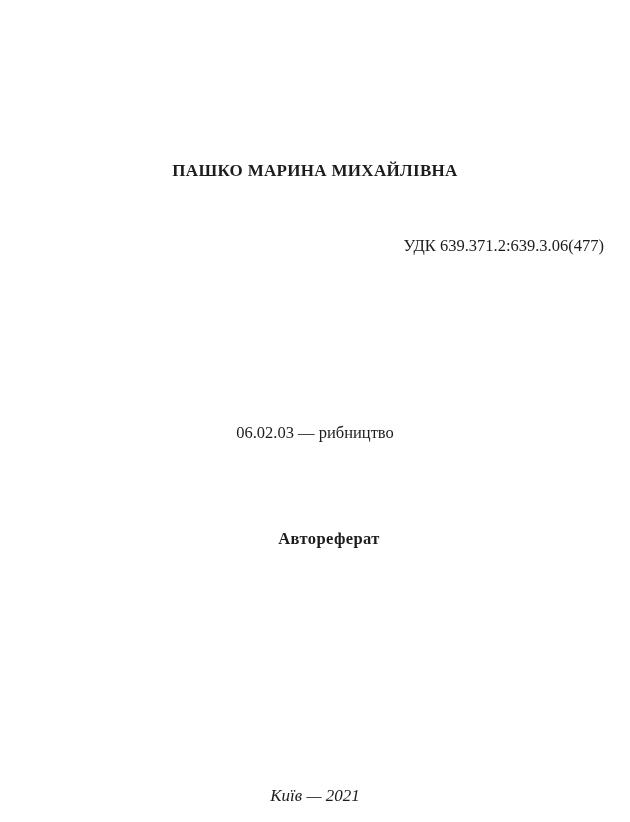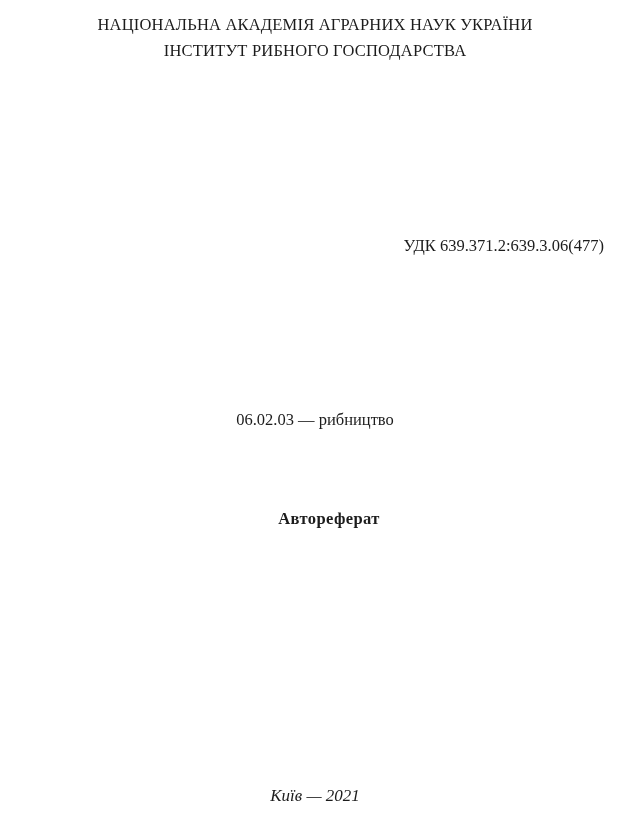--- a/index.html
+++ b/index.html
@@ -47,47 +47,44 @@
     right: 25px;
     font-weight: bold;
     font-size: 16.5px;
     line-height: 25.5px;
     letter-spacing: 0.2px;
   }
   .title .species {
     font-style: italic;
   }
   .specialty {
-    top: 410px;
+    top: 423px;
   }
   .abstract {
-    top: 508px;
+    top: 528px;
     line-height: 21.5px;
     padding-left: 28px;
   }
   .abstract .abstract-heading {
     font-weight: bold;
     letter-spacing: 0.4px;
   }
   .footer {
     top: 786px;
     font-size: 17px;
     font-style: italic;
   }
 </style>
 </head>
 <body>
 
 <div class="page">
 
-  <div class="block header">
-    <div>НАЦІОНАЛЬНА АКАДЕМІЯ АГРАРНИХ НАУК УКРАЇНИ</div>
-    <div>ІНСТИТУТ РИБНОГО ГОСПОДАРСТВА</div>
-  </div>
 
+  <div class="block author">ПАШКО МАРИНА МИХАЙЛІВНА</div>
 
   <div class="block udk">УДК 639.371.2:639.3.06(477)</div>
 
 
   <div class="block specialty">06.02.03 — рибництво</div>
 
   <div class="block abstract">
     <div class="abstract-heading">Автореферат</div>
   </div>
 

